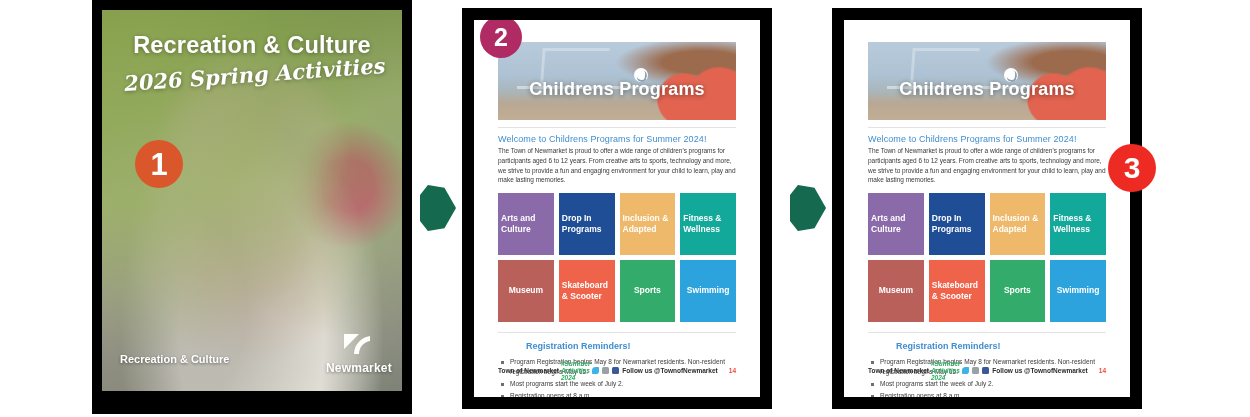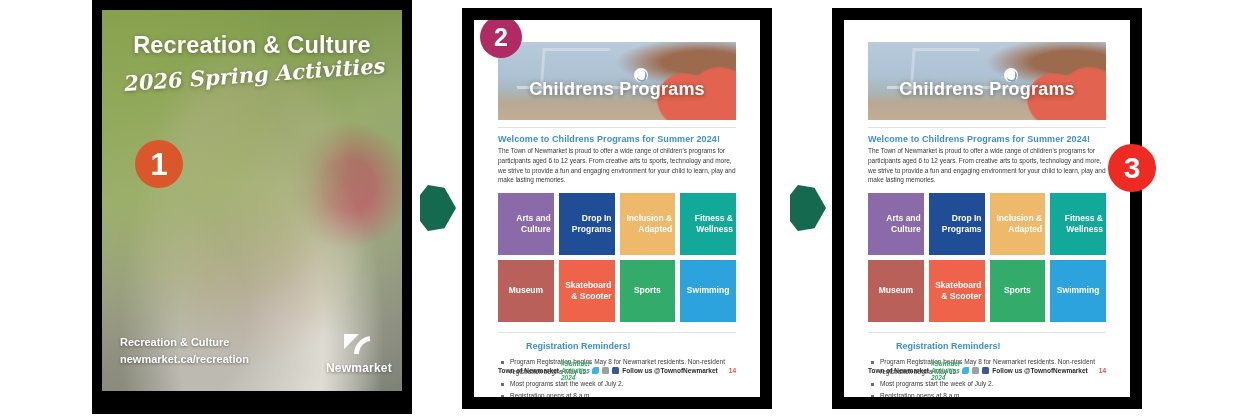--- a/index.html
+++ b/index.html
@@ -117,32 +117,32 @@
   .ball-icon:after{
     content:"";position:absolute;left:3px;top:2px;width:8px;height:10px;
     border-radius:50% 50% 50% 50%/60% 60% 40% 40%;
     border:2px solid #8aa0b4;border-top:none;border-left:none;transform:rotate(14deg);
   }
   #badge-2{left:6px;top:-4px;width:42px;height:42px;background:#b02a63;font-size:25px;z-index:4;}
   #badge-3{right:-14px;top:136px;width:48px;height:48px;background:#ee2b23;font-size:30px;z-index:6;}
 
   .hr{height:1px;background:#e2e2e2;margin:7px 0 6px;}
   .sec-title{
-    color:#3f8ed0;font-weight:bold;font-size:9px;letter-spacing:.1px;margin-bottom:2px;
+    color:#3f8ed0;font-weight:normal;font-size:9px;letter-spacing:.1px;margin-bottom:2px;
   }
   .body-copy{
     color:#3a3a3a;font-size:6.5px;line-height:1.5;letter-spacing:-.05px;
   }
 
   .tile-grid{
     display:grid;grid-template-columns:repeat(4,1fr);grid-auto-rows:62px;
     gap:5px;margin-top:8px;
   }
   .tile{
-    display:flex;align-items:center;justify-content:center;text-align:right;
+    display:flex;align-items:center;justify-content:center;text-align:left;
     color:#ffffff;font-weight:bold;font-size:8.5px;line-height:1.35;padding:3px;
     box-sizing:border-box;
   }
 
   .remind-title{color:#3f8ed0;font-weight:bold;font-size:9px;margin:8px 0 6px;padding-left:28px;}
   .remind-list{margin:0;padding:0;list-style:none;}
   .remind-list li{
     position:relative;padding-left:12px;margin-bottom:2.5px;
     color:#3a3a3a;font-size:6.5px;line-height:1.5;
   }
@@ -182,21 +182,20 @@
       <div class="cover-photo"></div>
       <div class="cover-top-shade"></div>
 
       <div class="cover-title">Recreation &amp; Culture</div>
       <div class="cover-sub">2026 Spring Activities</div>
 
       <div class="badge" id="badge-1">1</div>
 
       <div class="cover-footer">
         <div>Recreation &amp; Culture</div>
-        <div>newmarket.ca/recreation</div>
       </div>
 
       <div class="cover-logo">
         <span class="mark">
           <svg width="30" height="24" viewBox="0 0 30 24" aria-hidden="true">
             <path d="M1 1 H29 V23 H1 Z" fill="none"></path>
             <path d="M2 2 L17 2 L2 17 Z" fill="#ffffff"></path>
             <path d="M12 22 C12 12, 20 5, 28 4 L28 9 C22 10, 17 15, 17 22 Z" fill="#ffffff"></path>
           </svg>
         </span>

